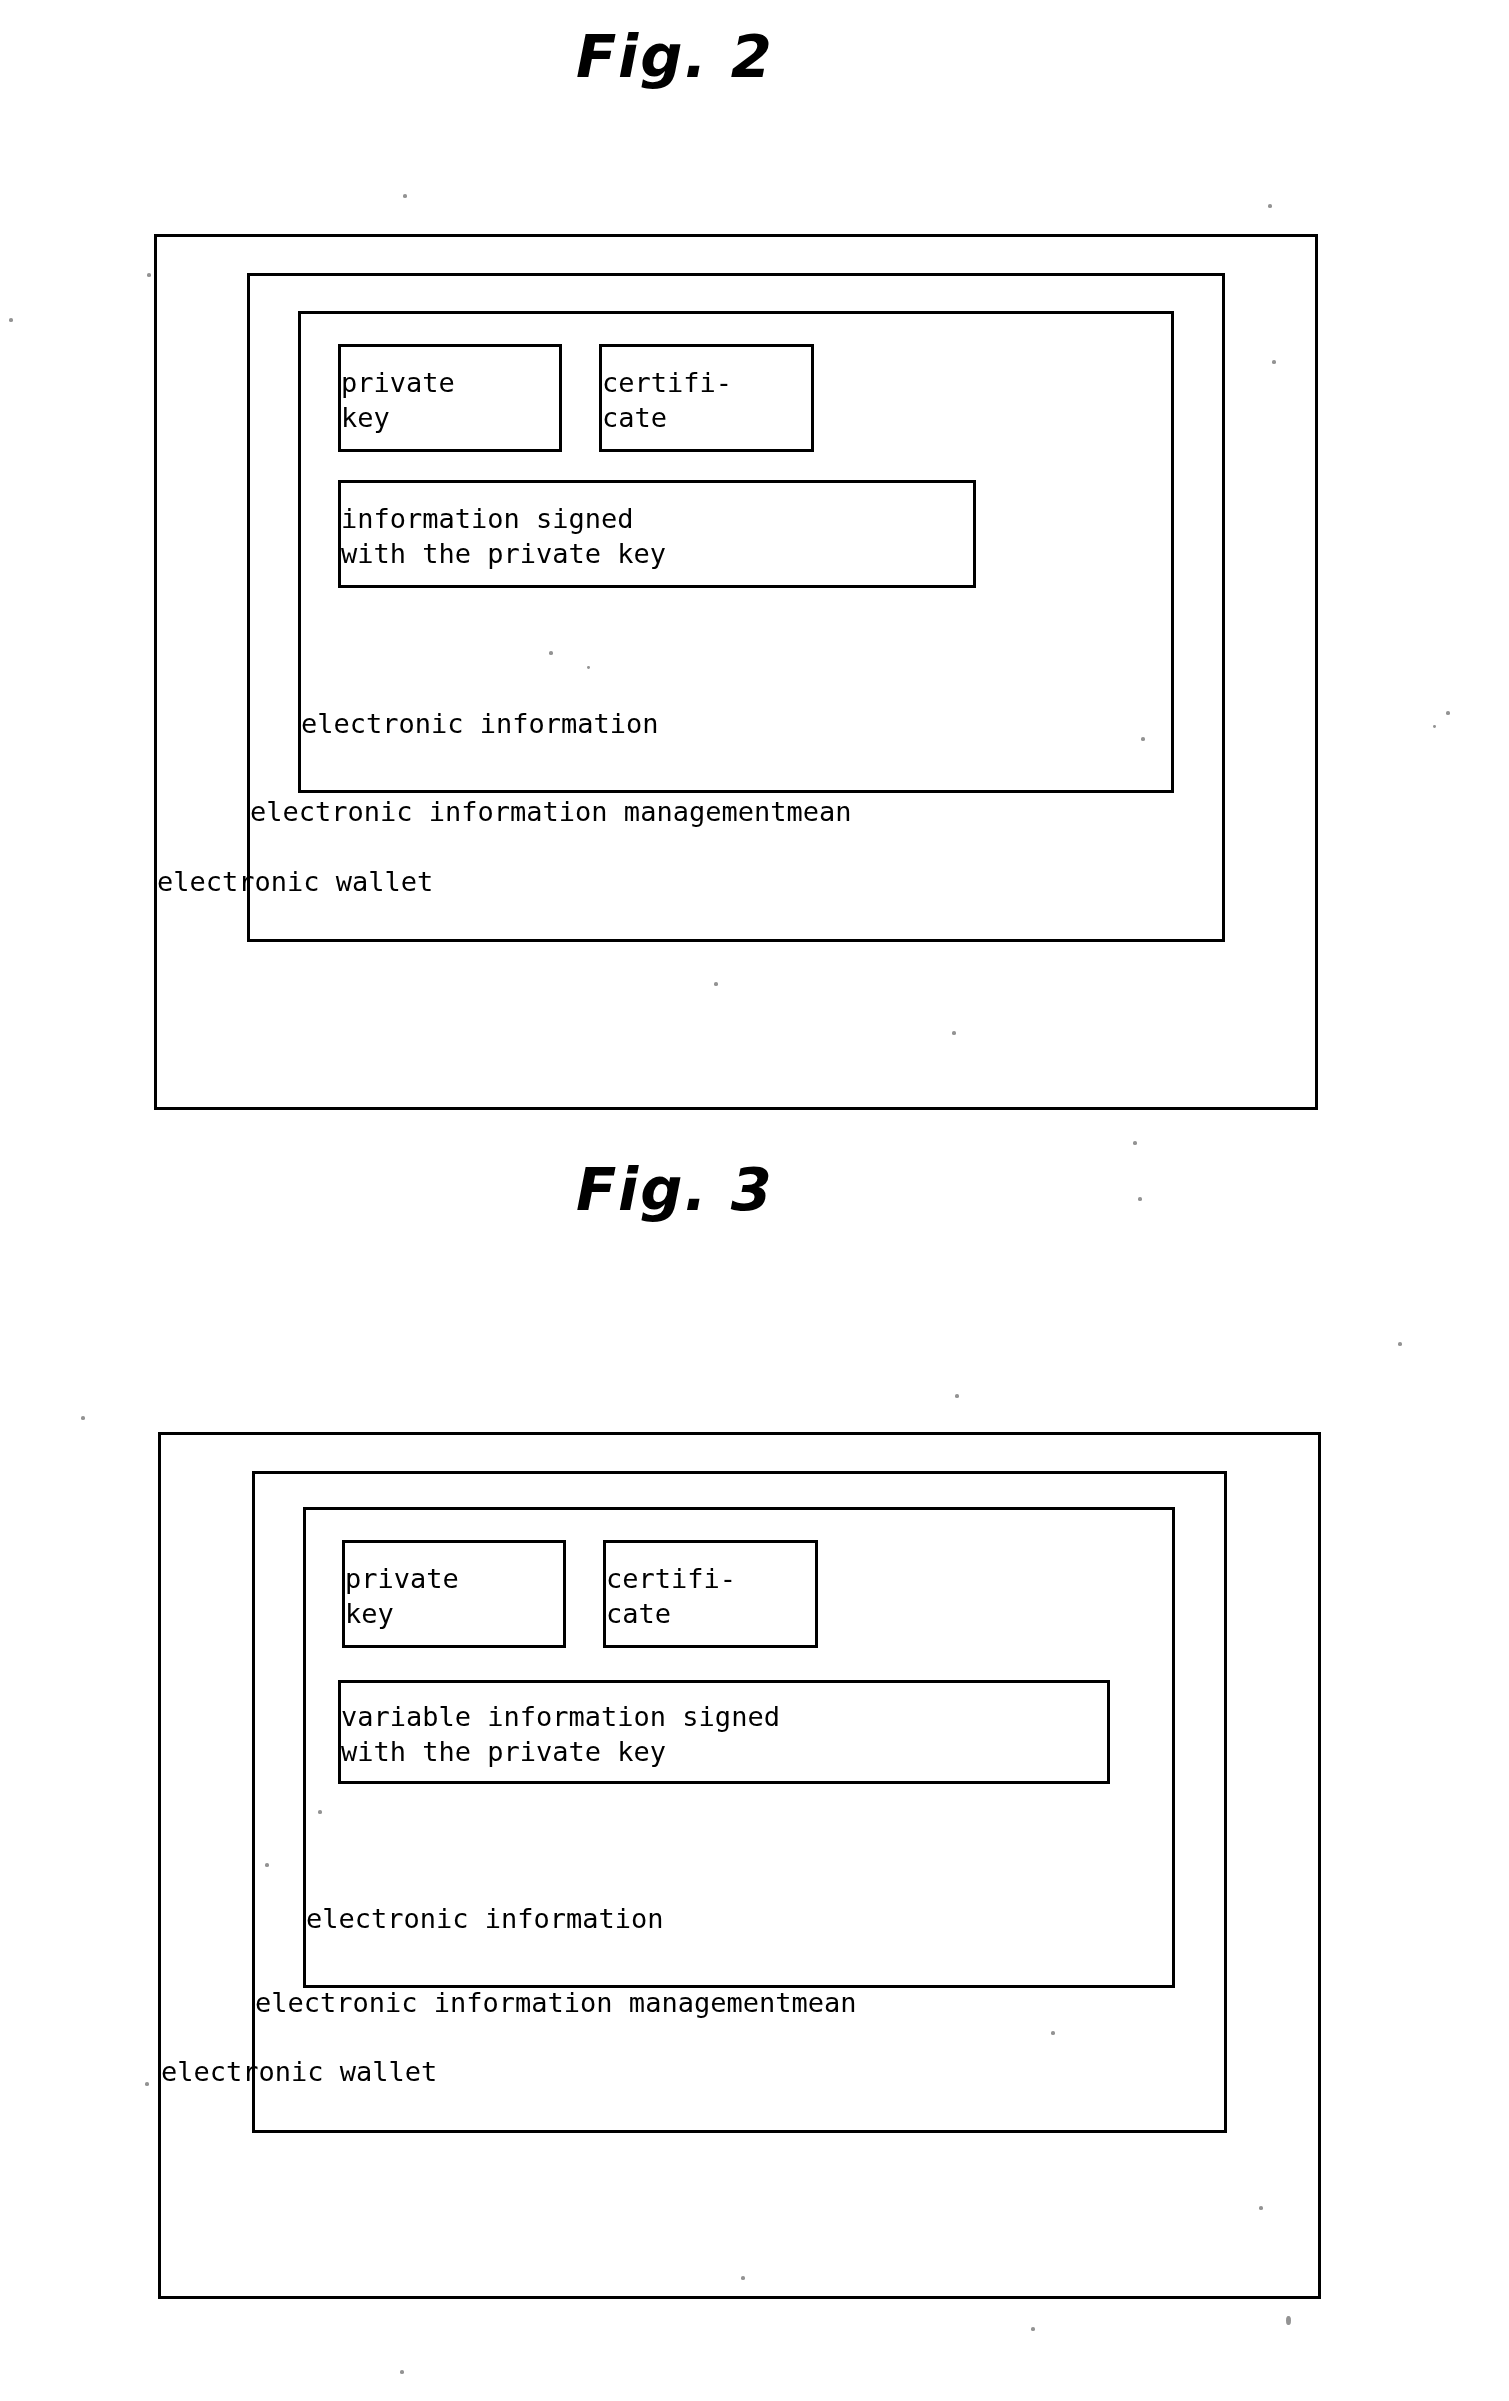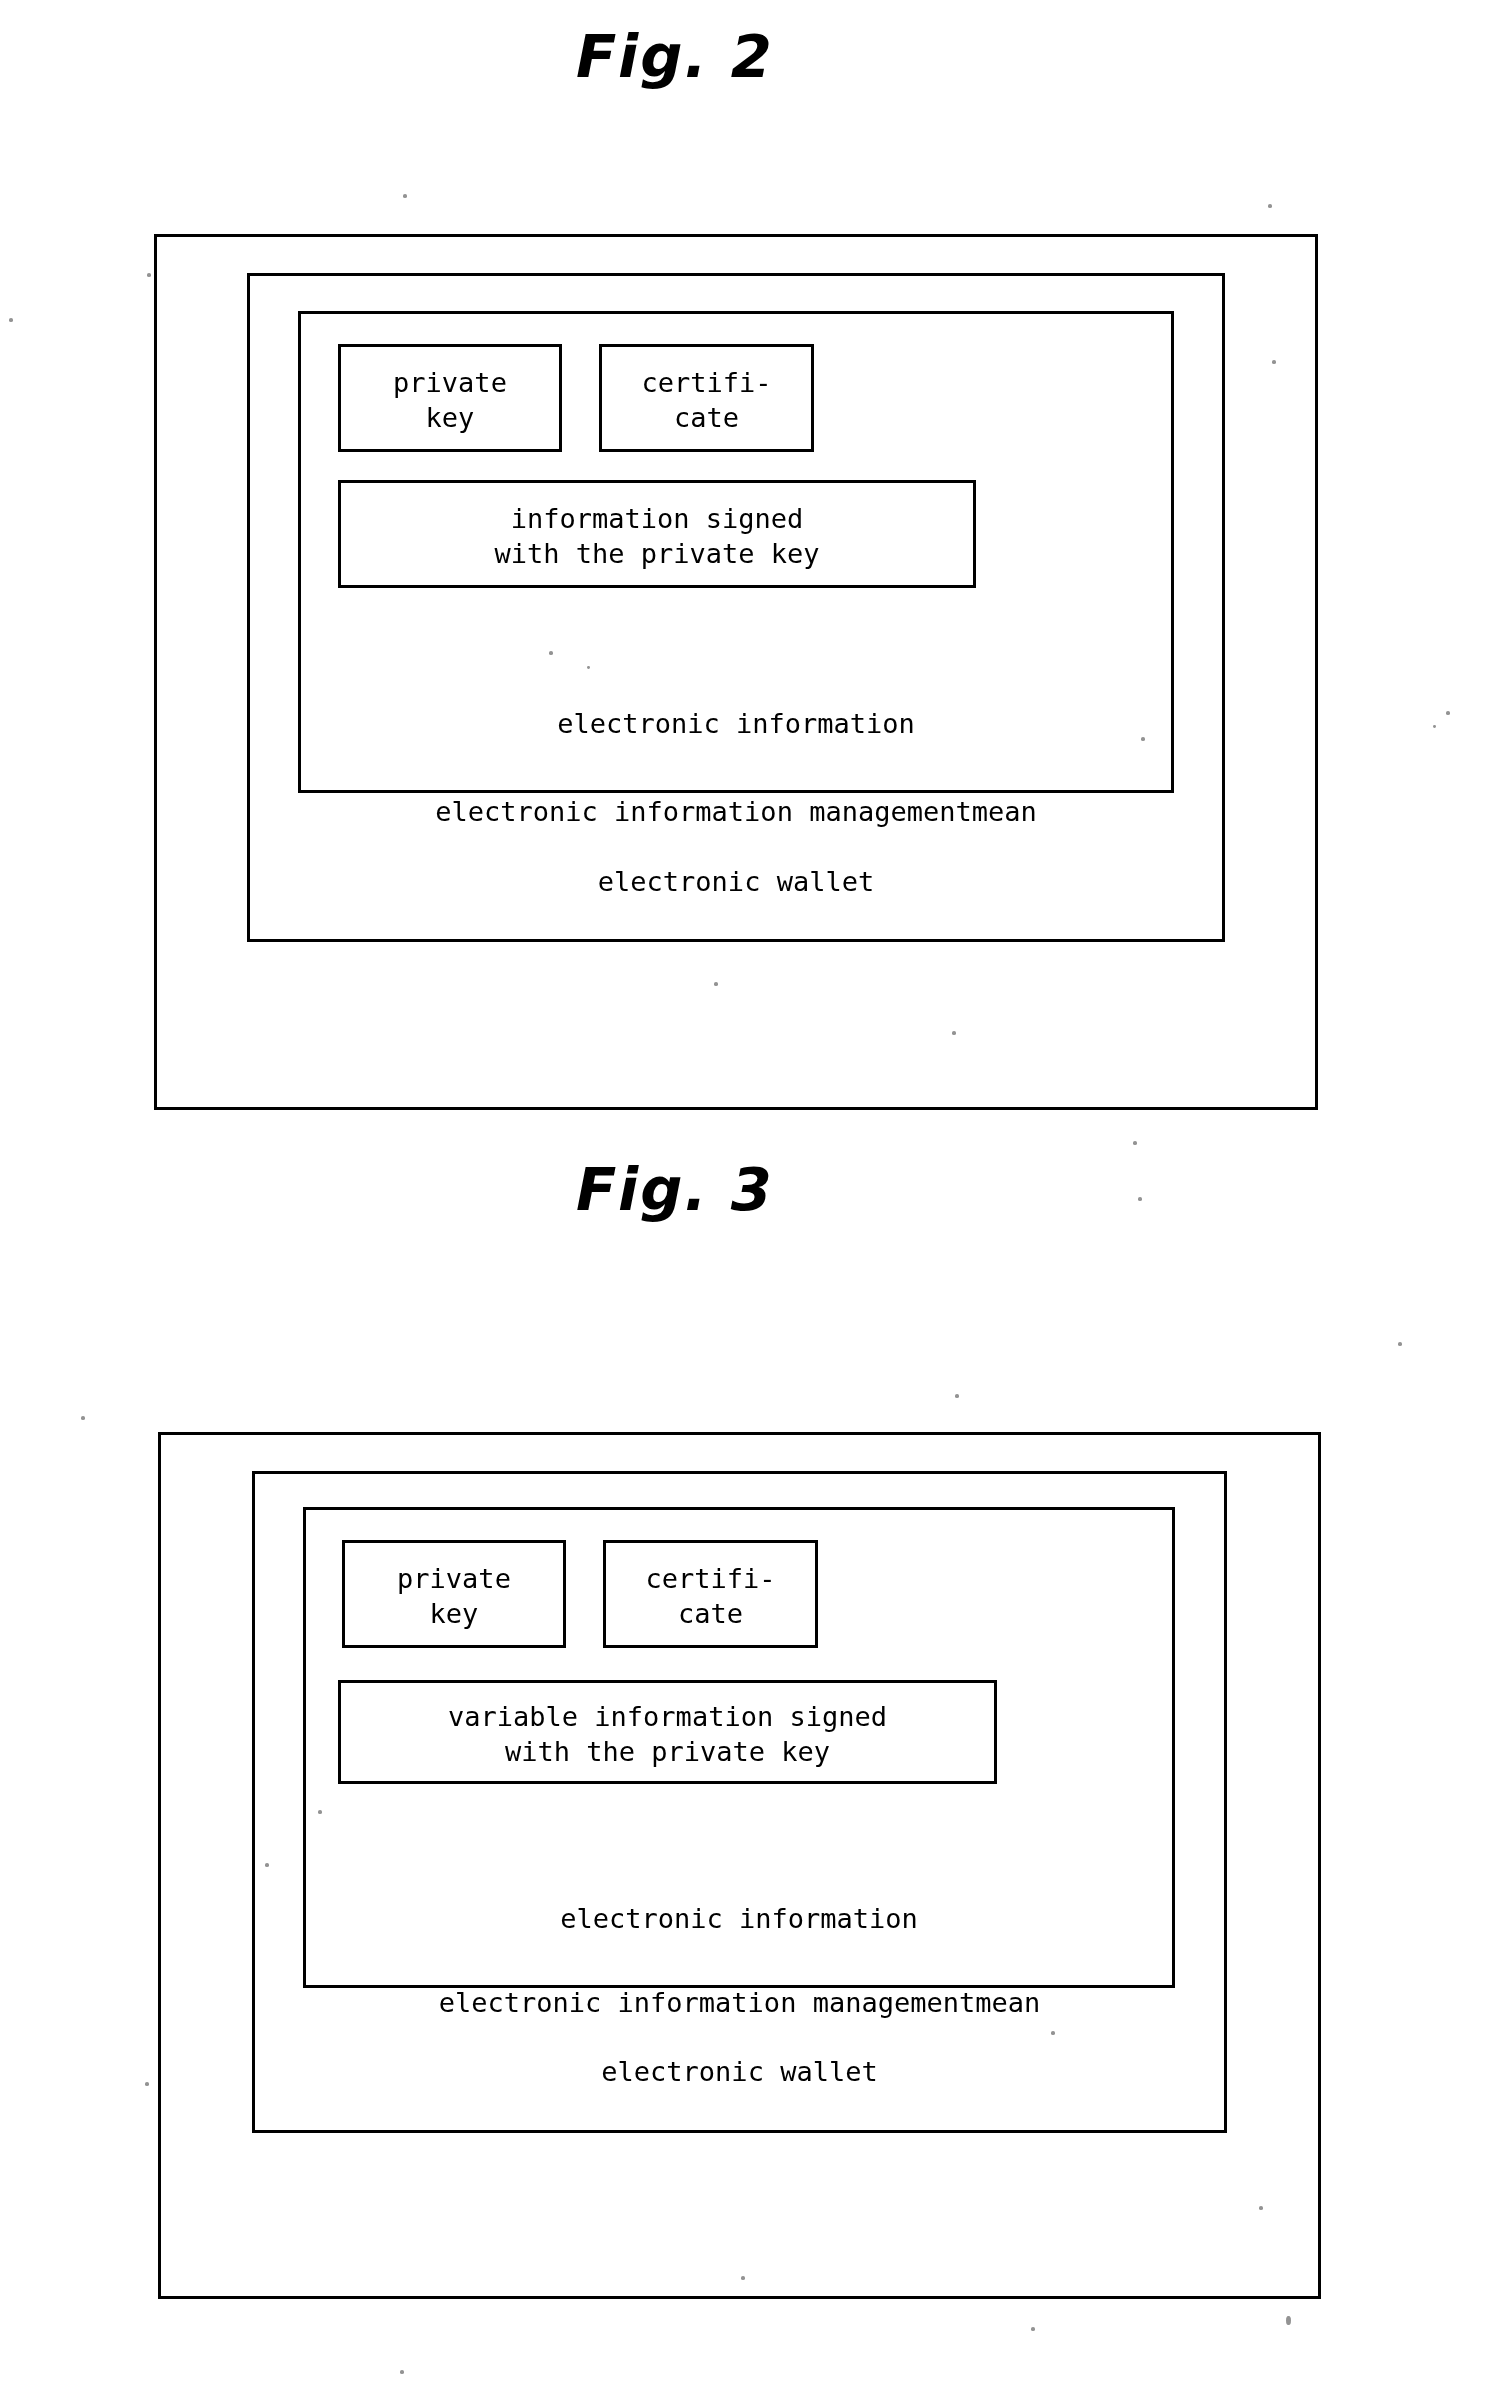--- a/index.html
+++ b/index.html
@@ -36,21 +36,21 @@
   .box {
     position: absolute;
     box-sizing: border-box;
     border: 3.7px solid #000;
     background: transparent;
   }
   .boxlabel {
     position: absolute;
     left: 0;
     right: 0;
-    text-align: center;
+    text-align: left;
     font-family: "DejaVu Sans Mono", monospace;
     font-size: 27px;
     line-height: 35px;
     white-space: pre;
     color: #000;
   }
 
   
   .speck {
     position: absolute;
@@ -110,21 +110,21 @@
   <div class="box" style="left:342px; top:1540px; width:224px; height:108px;">
     <div class="boxlabel" style="top:17.5px;">private
 key</div>
   </div>
 
   <div class="box" style="left:603px; top:1540px; width:215px; height:108px;">
     <div class="boxlabel" style="top:17.5px;">certifi-
 cate</div>
   </div>
 
-  <div class="box" style="left:338px; top:1680px; width:659px; height:104px;">
+  <div class="box" style="left:338px; top:1680px; width:772px; height:104px;">
     <div class="boxlabel" style="top:15.7px;">variable information signed
 with the private key</div>
   </div>
 
   <div class="speck" style="left:403px;  top:194px;  width:3.7px; height:3.7px;"></div>
   <div class="speck" style="left:1268px; top:204px;  width:3.7px; height:3.7px;"></div>
   <div class="speck" style="left:1446px; top:711px;  width:3.7px; height:3.7px;"></div>
   <div class="speck" style="left:1433px; top:725px;  width:2.8px; height:2.8px;"></div>
   <div class="speck" style="left:9.2px;   top:318px;  width:3.7px; height:3.7px;"></div>
   <div class="speck" style="left:147px;  top:273px;  width:3.7px; height:3.7px;"></div>

